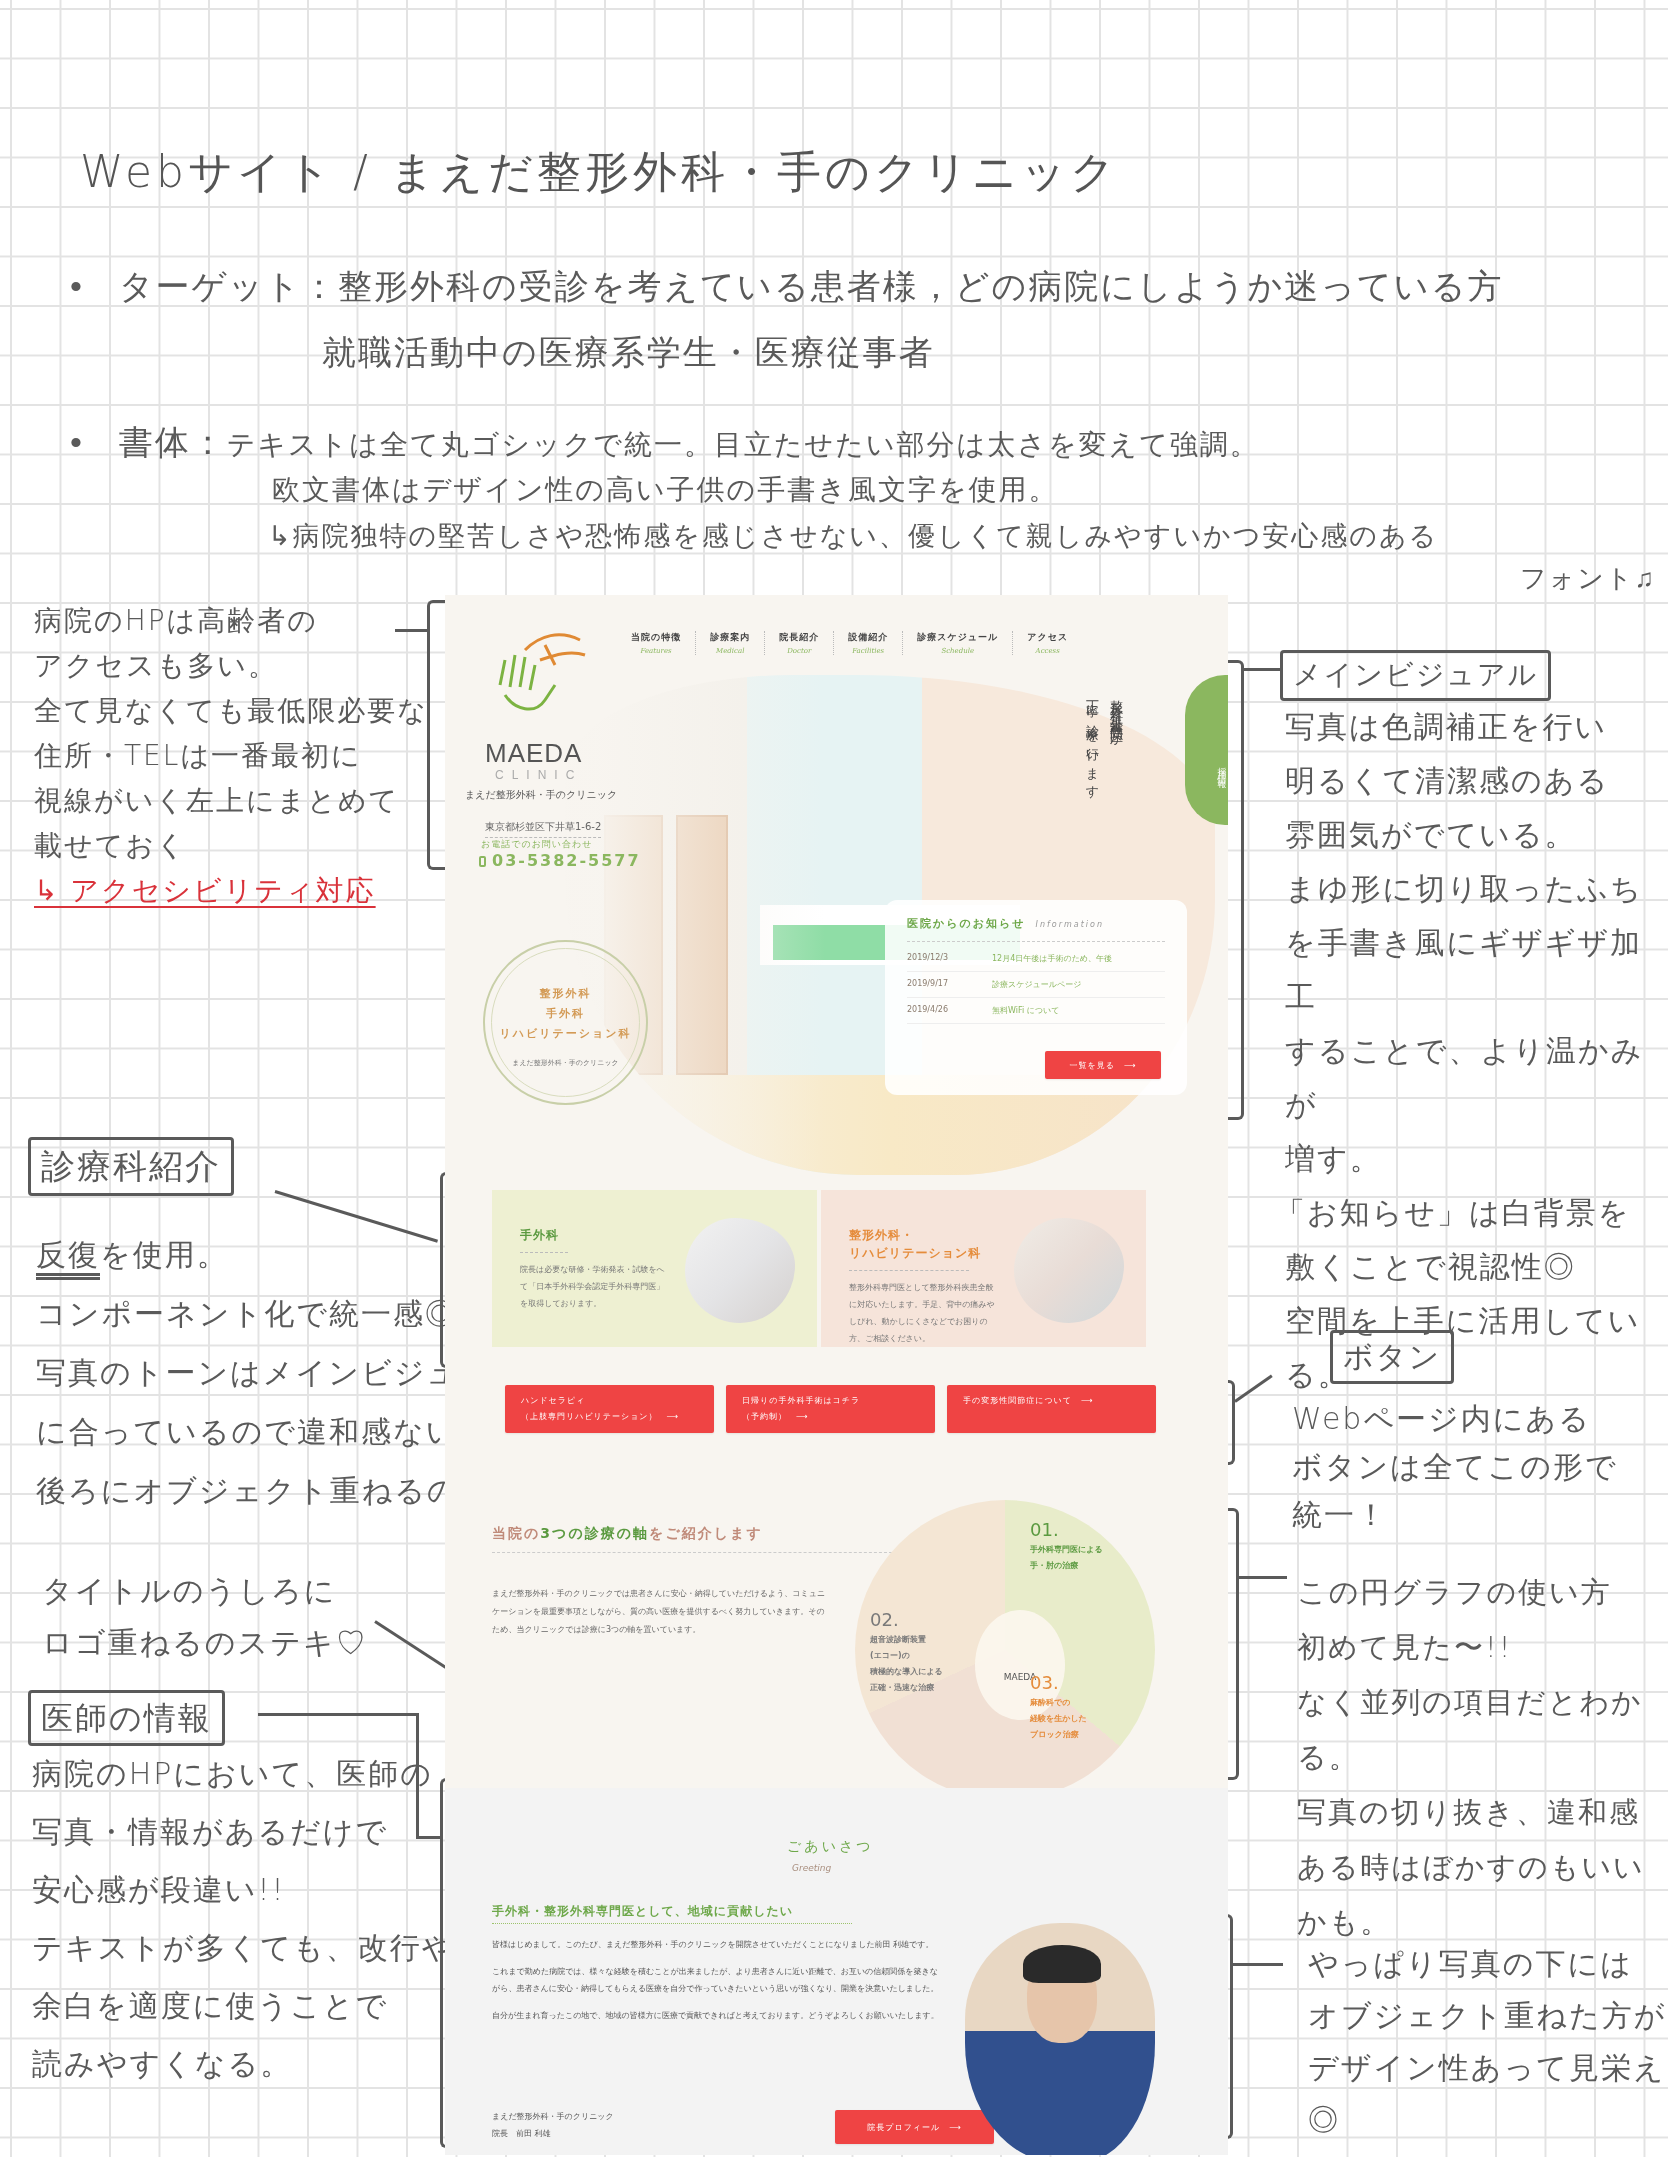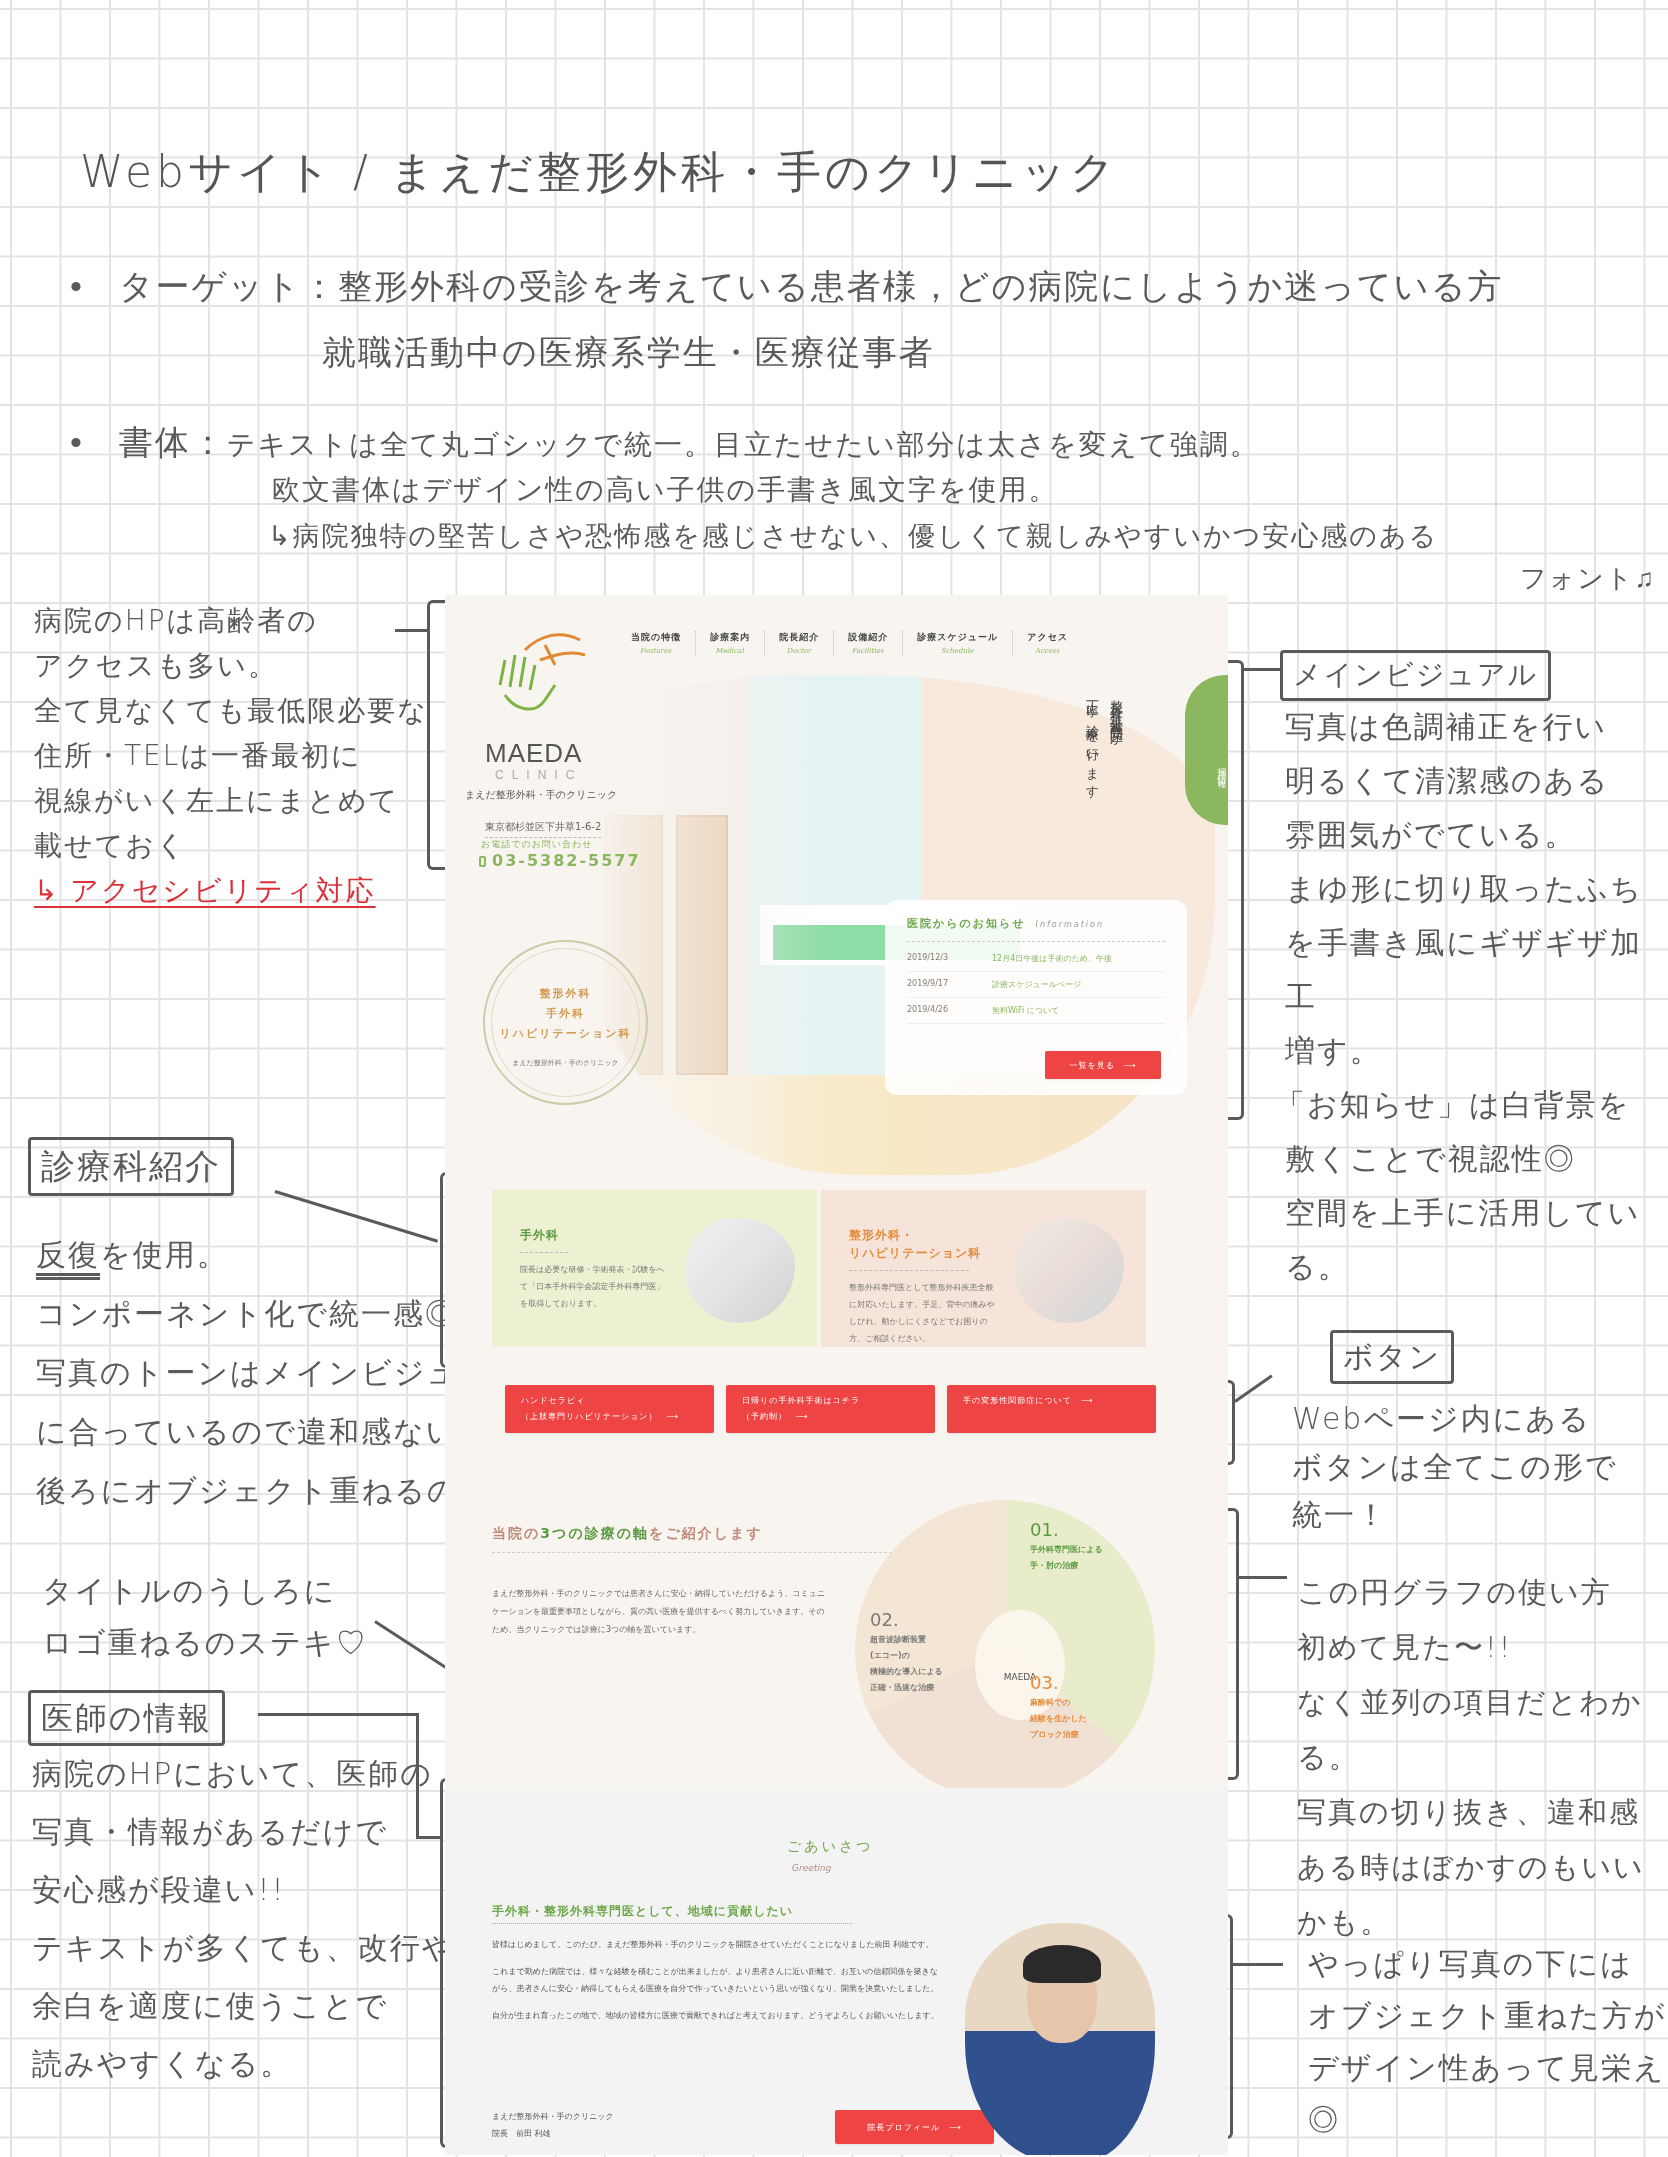--- a/index.html
+++ b/index.html
@@ -151,20 +151,21 @@
 <div class="line" style="left:1244px; top:668px; width:36px; height:3px;"></div>
 <div class="hand" style="left:1280px; top:650px; font-size:28px;">
   <span class="box-label">メインビジュアル</span>
 </div>
 <div class="hand" style="left:1285px; top:700px; font-size:30px; line-height:54px;">
   <div>写真は色調補正を行い</div>
   <div>明るくて清潔感のある</div>
   <div>雰囲気がでている。</div>
   <div>まゆ形に切り取ったふち</div>
   <div>を手書き風にギザギザ加工</div>
+  <div>することで、より温かみが</div>
   <div>増す。</div>
   <div style="margin-left:-10px">「お知らせ」は白背景を</div>
   <div>敷くことで視認性◎</div>
   <div>空間を上手に活用している。</div>
 </div>
 
 <div class="hand" style="left:28px; top:1137px; font-size:34px;">
   <span class="box-label">診療科紹介</span>
 </div>
 <div class="line" style="left:275px; top:1190px; width:170px; height:3px; transform: rotate(17deg); transform-origin: left;"></div>

